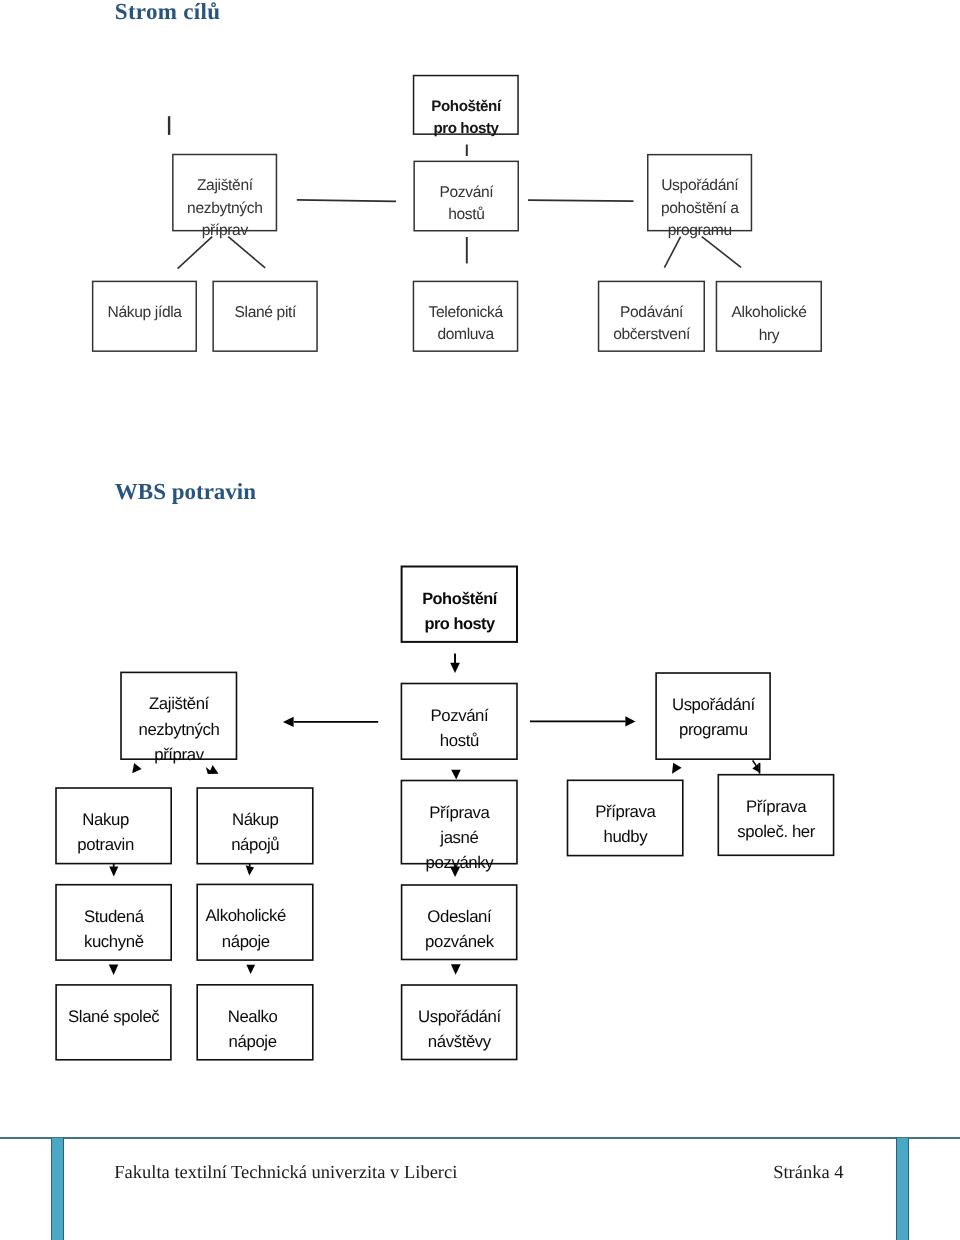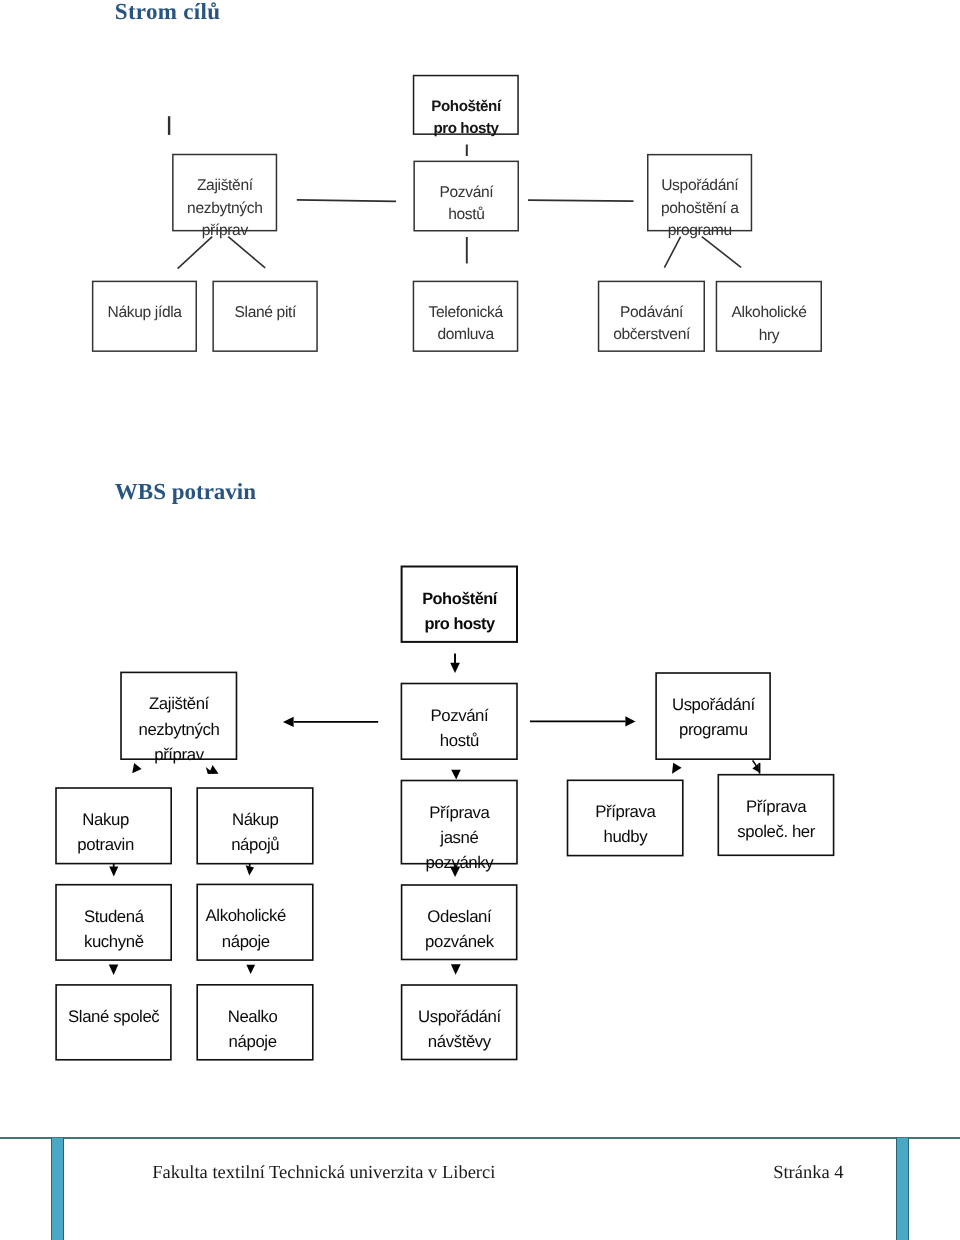--- a/index.html
+++ b/index.html
@@ -35,21 +35,21 @@
 
   svg.ov{position:absolute;left:0;top:0;overflow:visible;pointer-events:none;}
 
   
   #foot-rule{position:absolute;left:0;top:1137.4px;width:960px;height:1.7px;background:#3f767a;}
   .fbar{position:absolute;top:1138px;width:13px;height:102px;background:#4BA8C4;
         border-left:1.4px solid #276275;border-right:1.4px solid #276275;box-sizing:border-box;}
   #fbar-left{left:50.9px;}
   #fbar-right{left:896.4px;}
   .ftxt{position:absolute;font-family:"Liberation Serif",serif;font-size:18.5px;color:#1a1a1a;}
-  #foot-left{left:114.3px;top:1163px;margin-left:38px;}
+  #foot-left{left:114.3px;top:1163px;}
   #foot-right{left:773.2px;top:1163px;}
 </style>
 </head>
 <body>
 
 <div class="page">
   <div class="h2" id="title-strom">Strom cílů</div>
   <div class="h2" id="title-wbs">WBS potravin</div>
 
   <div class="d1" id="goal-tree">

